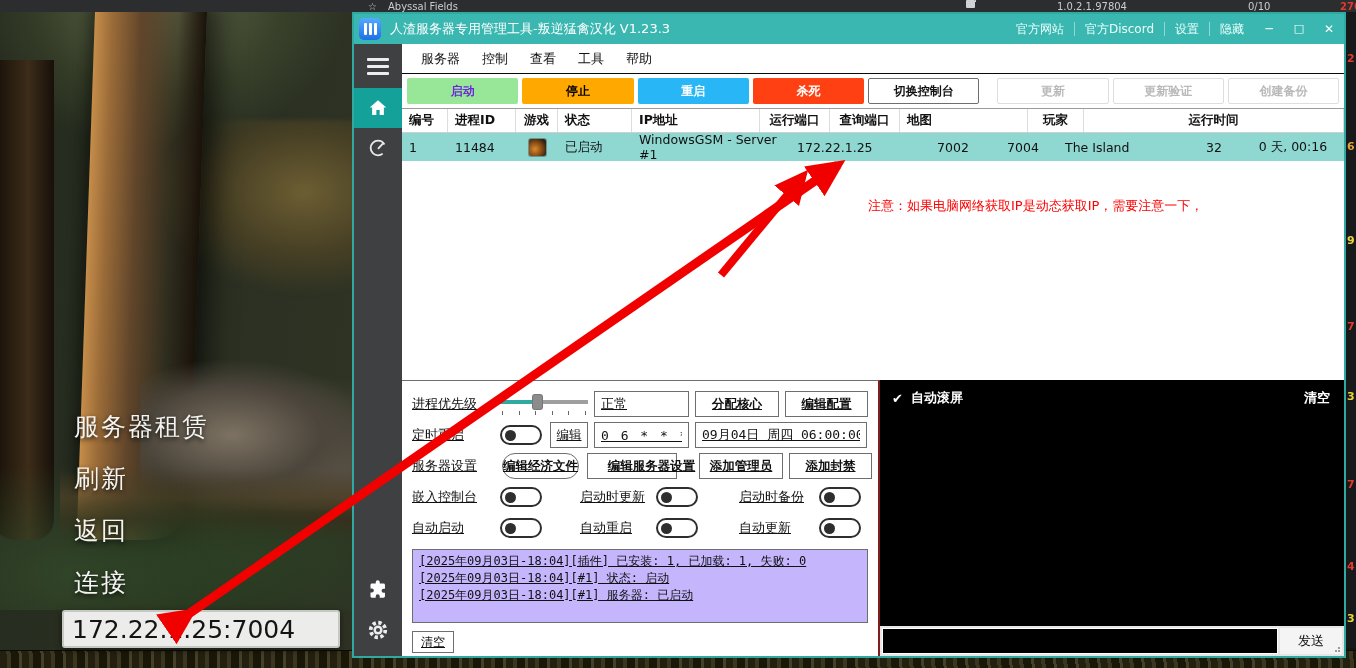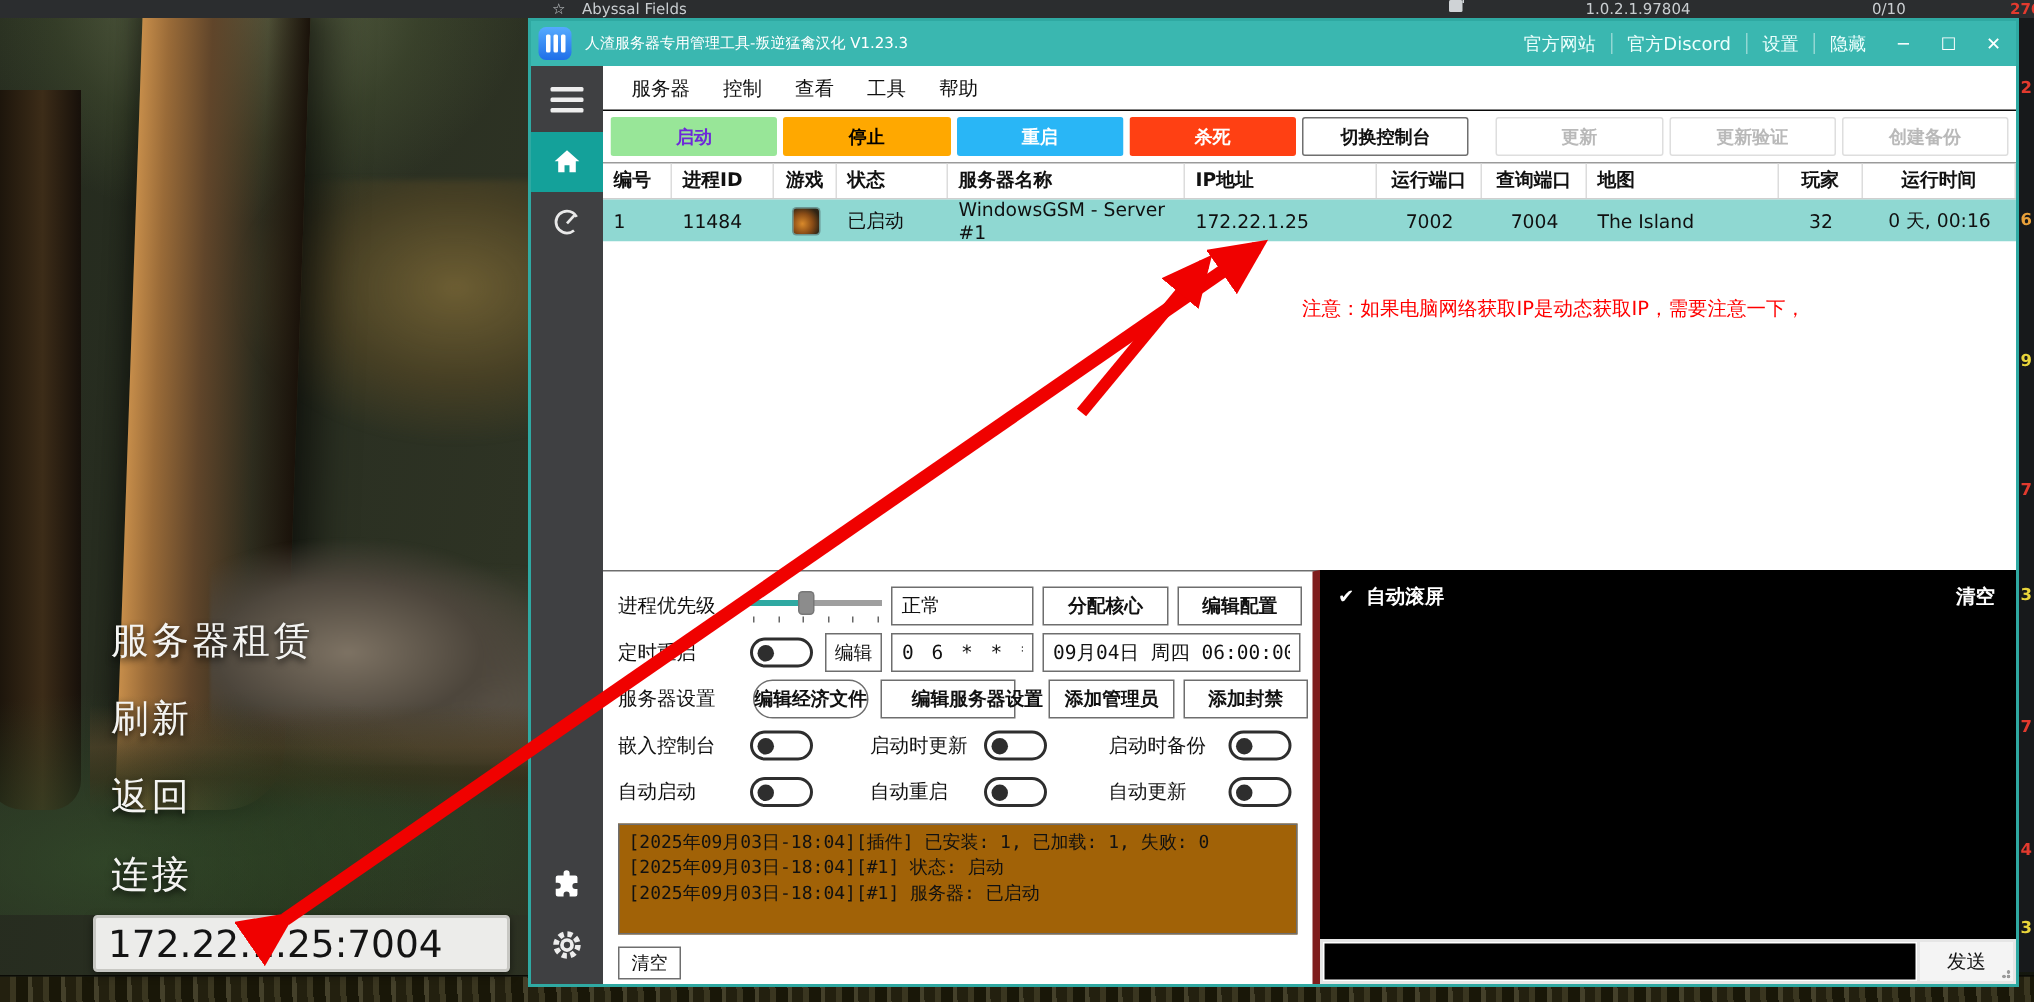--- a/index.html
+++ b/index.html
@@ -61,21 +61,21 @@
         font-size:25px; color:#141414; padding:0 8px; box-shadow:0 2px 6px rgba(0,0,0,.5); }
 
   
   .window { position:absolute; left:352px; top:12px; width:994px; height:646px; z-index:10;
         border:2px solid #2fa9a2; background:#fff; display:flex; flex-direction:column; }
   .titlebar { height:30px; background:#3ab7b0; display:flex; align-items:center; color:#fff; flex:0 0 30px; }
   .app-icon { width:22px; height:22px; margin:0 9px 0 5px; border-radius:5px;
         background:linear-gradient(180deg,#55aaff,#1f6fe8); display:flex; align-items:center;
         justify-content:center; gap:2px; }
   .app-icon b { width:3px; height:12px; background:#fff; border-radius:1px; }
-  .tb-title { font-size:10px; flex:1; white-space:nowrap; }
+  .tb-title { font-size:13px; flex:1; white-space:nowrap; }
   .tb-link { font-size:12px; color:#ecfffd; padding:0 10px; height:14px; line-height:14px;
         border-left:1px solid rgba(255,255,255,.45); cursor:pointer; white-space:nowrap; }
   .tb-link.first { border-left:none; }
   .tb-ctl { width:30px; text-align:center; font-size:12px; color:#fff; cursor:pointer; height:30px; line-height:30px; }
   .tb-ctl.max { font-size:11px; }
 
   .main { flex:1; display:flex; min-height:0; }
 
   
   .sidebar { width:48px; background:#3f4042; display:flex; flex-direction:column; align-items:center; flex:0 0 48px; }
@@ -118,22 +118,22 @@
   .c8{width:128px;} .c9{width:56px; justify-content:center; padding-left:0!important;}
   .c10{flex:1; justify-content:center; padding-left:0!important;}
   .game-ico { width:17px; height:17px; border-radius:2px;
         background:radial-gradient(circle at 35% 60%,#d98a2b 0%,#8a4c16 45%,#2e2415 80%); box-shadow:0 0 0 1px #3336; }
 
   .mid { flex:1; position:relative; background:#fff; min-height:0; }
   .note { position:absolute; left:466px; top:36px; color:#f00; font-size:13px; white-space:nowrap; }
 
   
   .bottom { flex:0 0 276px; height:276px; display:flex; min-height:0; }
-  .ctrl { width:478px; flex:0 0 478px; border-top:1px solid #6e6e6e; border-right:5px solid #7f1d1d;
-        background:#fff; font-size:13px; color:#111; overflow:hidden; }
+  .ctrl { width:478px; flex:0 0 478px; border-top:1px solid #6e6e6e; border-right:2px solid #7f1d1d;
+        background:#fff; font-size:13px; color:#111; overflow:hidden;text-decoration:underline; }
   .crow { display:flex; align-items:center; height:26px; margin:5px 0 0 10px; }
   .crow.first { margin-top:10px; }
   .clabel { width:88px; flex:0 0 88px; font-size:13px; white-space:nowrap; }
 
   .slider { width:88px; flex:0 0 88px; margin-right:6px; position:relative; height:22px; cursor:pointer; }
   .slider .track { position:absolute; left:0; right:0; top:7px; height:4px; background:#9f9f9f; }
   .slider .fill { position:absolute; left:0; top:7px; height:4px; width:42%; background:#2fa9a2; }
   .slider .thumb { position:absolute; left:38%; top:2px; width:9px; height:14px; background:#8c8c8c;
         border-radius:2px; box-shadow:0 0 0 1px #777; }
   .slider .ticks { position:absolute; left:2px; right:2px; top:18px; display:flex; justify-content:space-between; }
@@ -151,21 +151,21 @@
   .b84 { width:84px; margin-right:6px; } .b83 { width:83px; }
   .b-edit { width:38px; margin-right:6px; font-weight:normal; }
   .b77 { width:77px; margin:0 8px 0 10px;border-radius:13px; } .b90 { width:90px; margin-right:22px;padding-left:39px; }
 
   .toggle { width:42px; height:20px; border:2px solid #2e2e2e; border-radius:11px; background:#fff;
         position:relative; flex:0 0 42px; cursor:pointer; }
   .toggle i { position:absolute; left:3px; top:2.5px; width:11px; height:11px; background:#2e2e2e; border-radius:50%; }
   .tlabel2 { width:76px; flex:0 0 76px; margin-left:38px; white-space:nowrap; }
   .tlabel3 { width:80px; flex:0 0 80px; margin-left:41px; white-space:nowrap; }
 
-  .logbox { margin:8px 10px 0 10px; height:74px; border:1px solid #6e6e6e; background:#a16207;
+  .logbox { margin:8px 10px 0 10px; height:74px; border:1px solid #6e6e6e; background:#c4b5fd;
         font-family:"DejaVu Sans Mono","Liberation Mono",monospace; font-size:12px; line-height:1.4;
         color:#111; padding:3px 6px; overflow:hidden; white-space:pre; }
   .clear-btn { margin:8px 0 0 10px; width:42px; height:22px; border:1px solid #6e6e6e; background:#fff;
         font-size:12px; color:#111; display:flex; align-items:center; justify-content:center; cursor:pointer; }
 
   
   .console { flex:1; background:#000; display:flex; flex-direction:column; min-width:0; }
   .console-top { display:flex; justify-content:space-between; align-items:center; padding:9px 14px 0 12px;
         color:#fff; font-size:13px; font-weight:bold; }
   .autoscroll { display:flex; align-items:center; gap:8px; cursor:pointer; }
@@ -296,21 +296,20 @@
         <div class="tbtn ghost gap">更新</div>
         <div class="tbtn ghost">更新验证</div>
         <div class="tbtn ghost">创建备份</div>
       </div>
 
       <div class="thead">
         <div class="c0">编号</div>
         <div class="c1">进程ID</div>
         <div class="c2">游戏</div>
         <div class="c3">状态</div>
-        <div class="c4">服务器名称</div>
         <div class="c5">IP地址</div>
         <div class="c6">运行端口</div>
         <div class="c7">查询端口</div>
         <div class="c8">地图</div>
         <div class="c9">玩家</div>
         <div class="c10">运行时间</div>
       </div>
 
       <div class="trow">
         <div class="c0">1</div>

